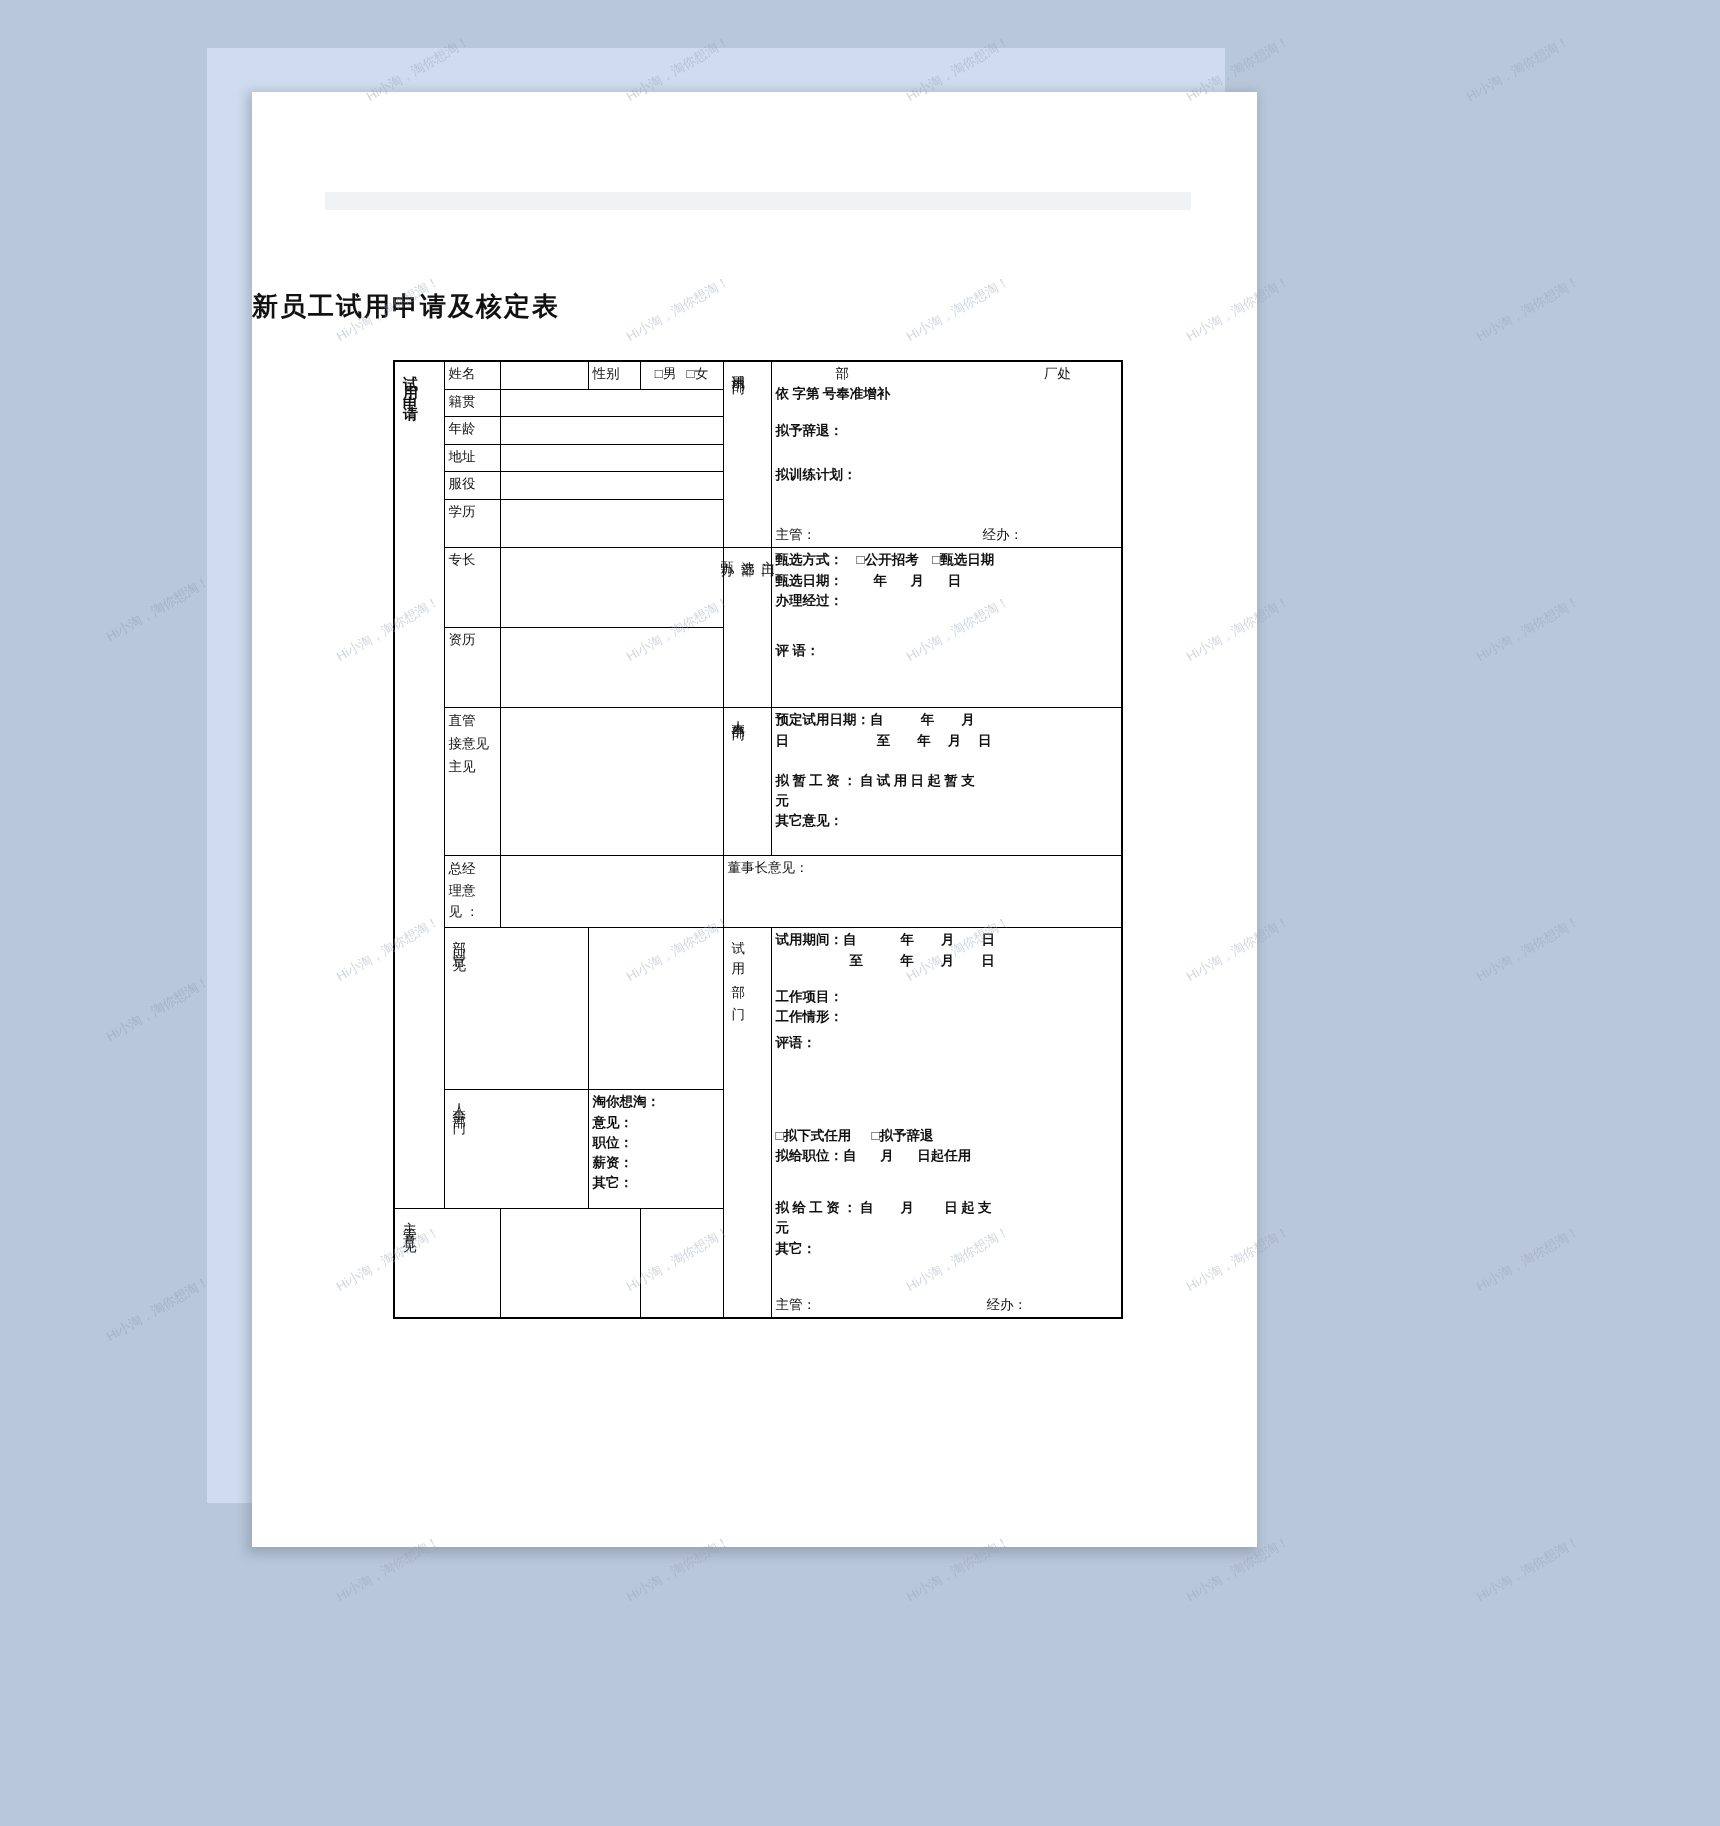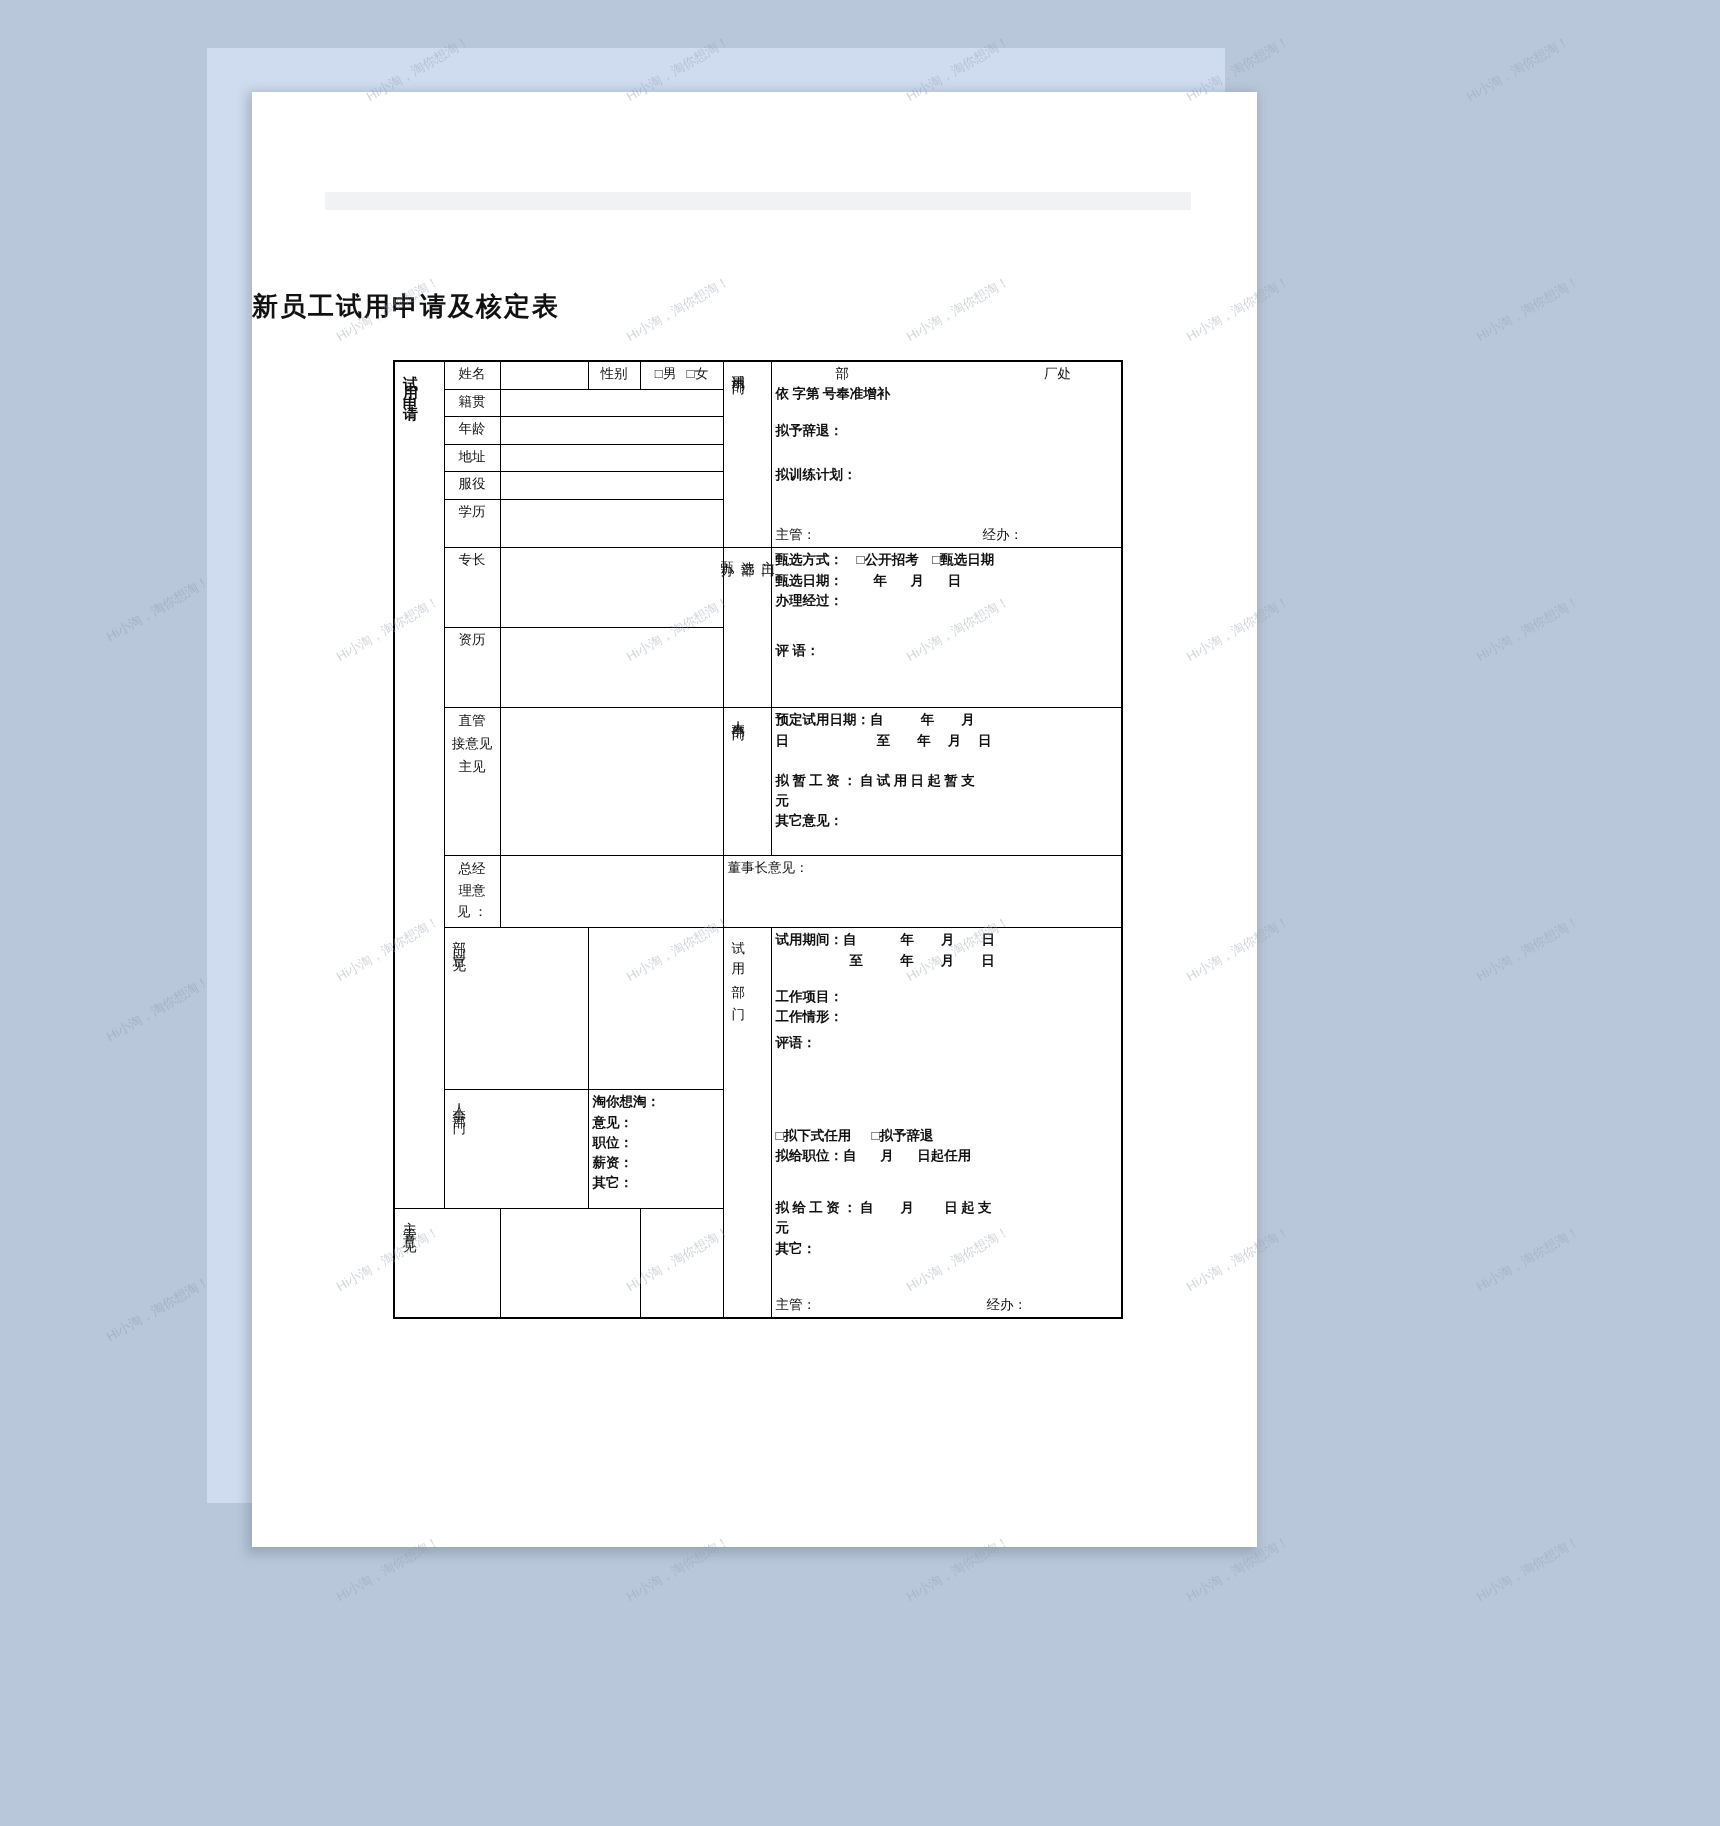--- a/index.html
+++ b/index.html
@@ -77,21 +77,21 @@
     font-weight:bold;
   }
   .vtext-sm{
     writing-mode:vertical-rl;
     text-orientation:upright;
     letter-spacing:2px;
     text-align:center;
     font-size:13.5px;
   }
   .ctr{text-align:center;vertical-align:middle;}
-  .lbl{text-align:center;vertical-align:middle;font-size:13.5px;}
+  .lbl{vertical-align:middle;font-size:13.5px;}
   .blank{}
   .nowrap{white-space:nowrap;}
   .ln{display:block;font-weight:bold;}
   .cellpad{padding:6px 8px;}
   .two-col-line{display:flex;justify-content:space-between;}
   .two-col-line span{white-space:nowrap;}
   
   .wm{
     position:absolute;
     color:rgba(110,125,148,.28);

